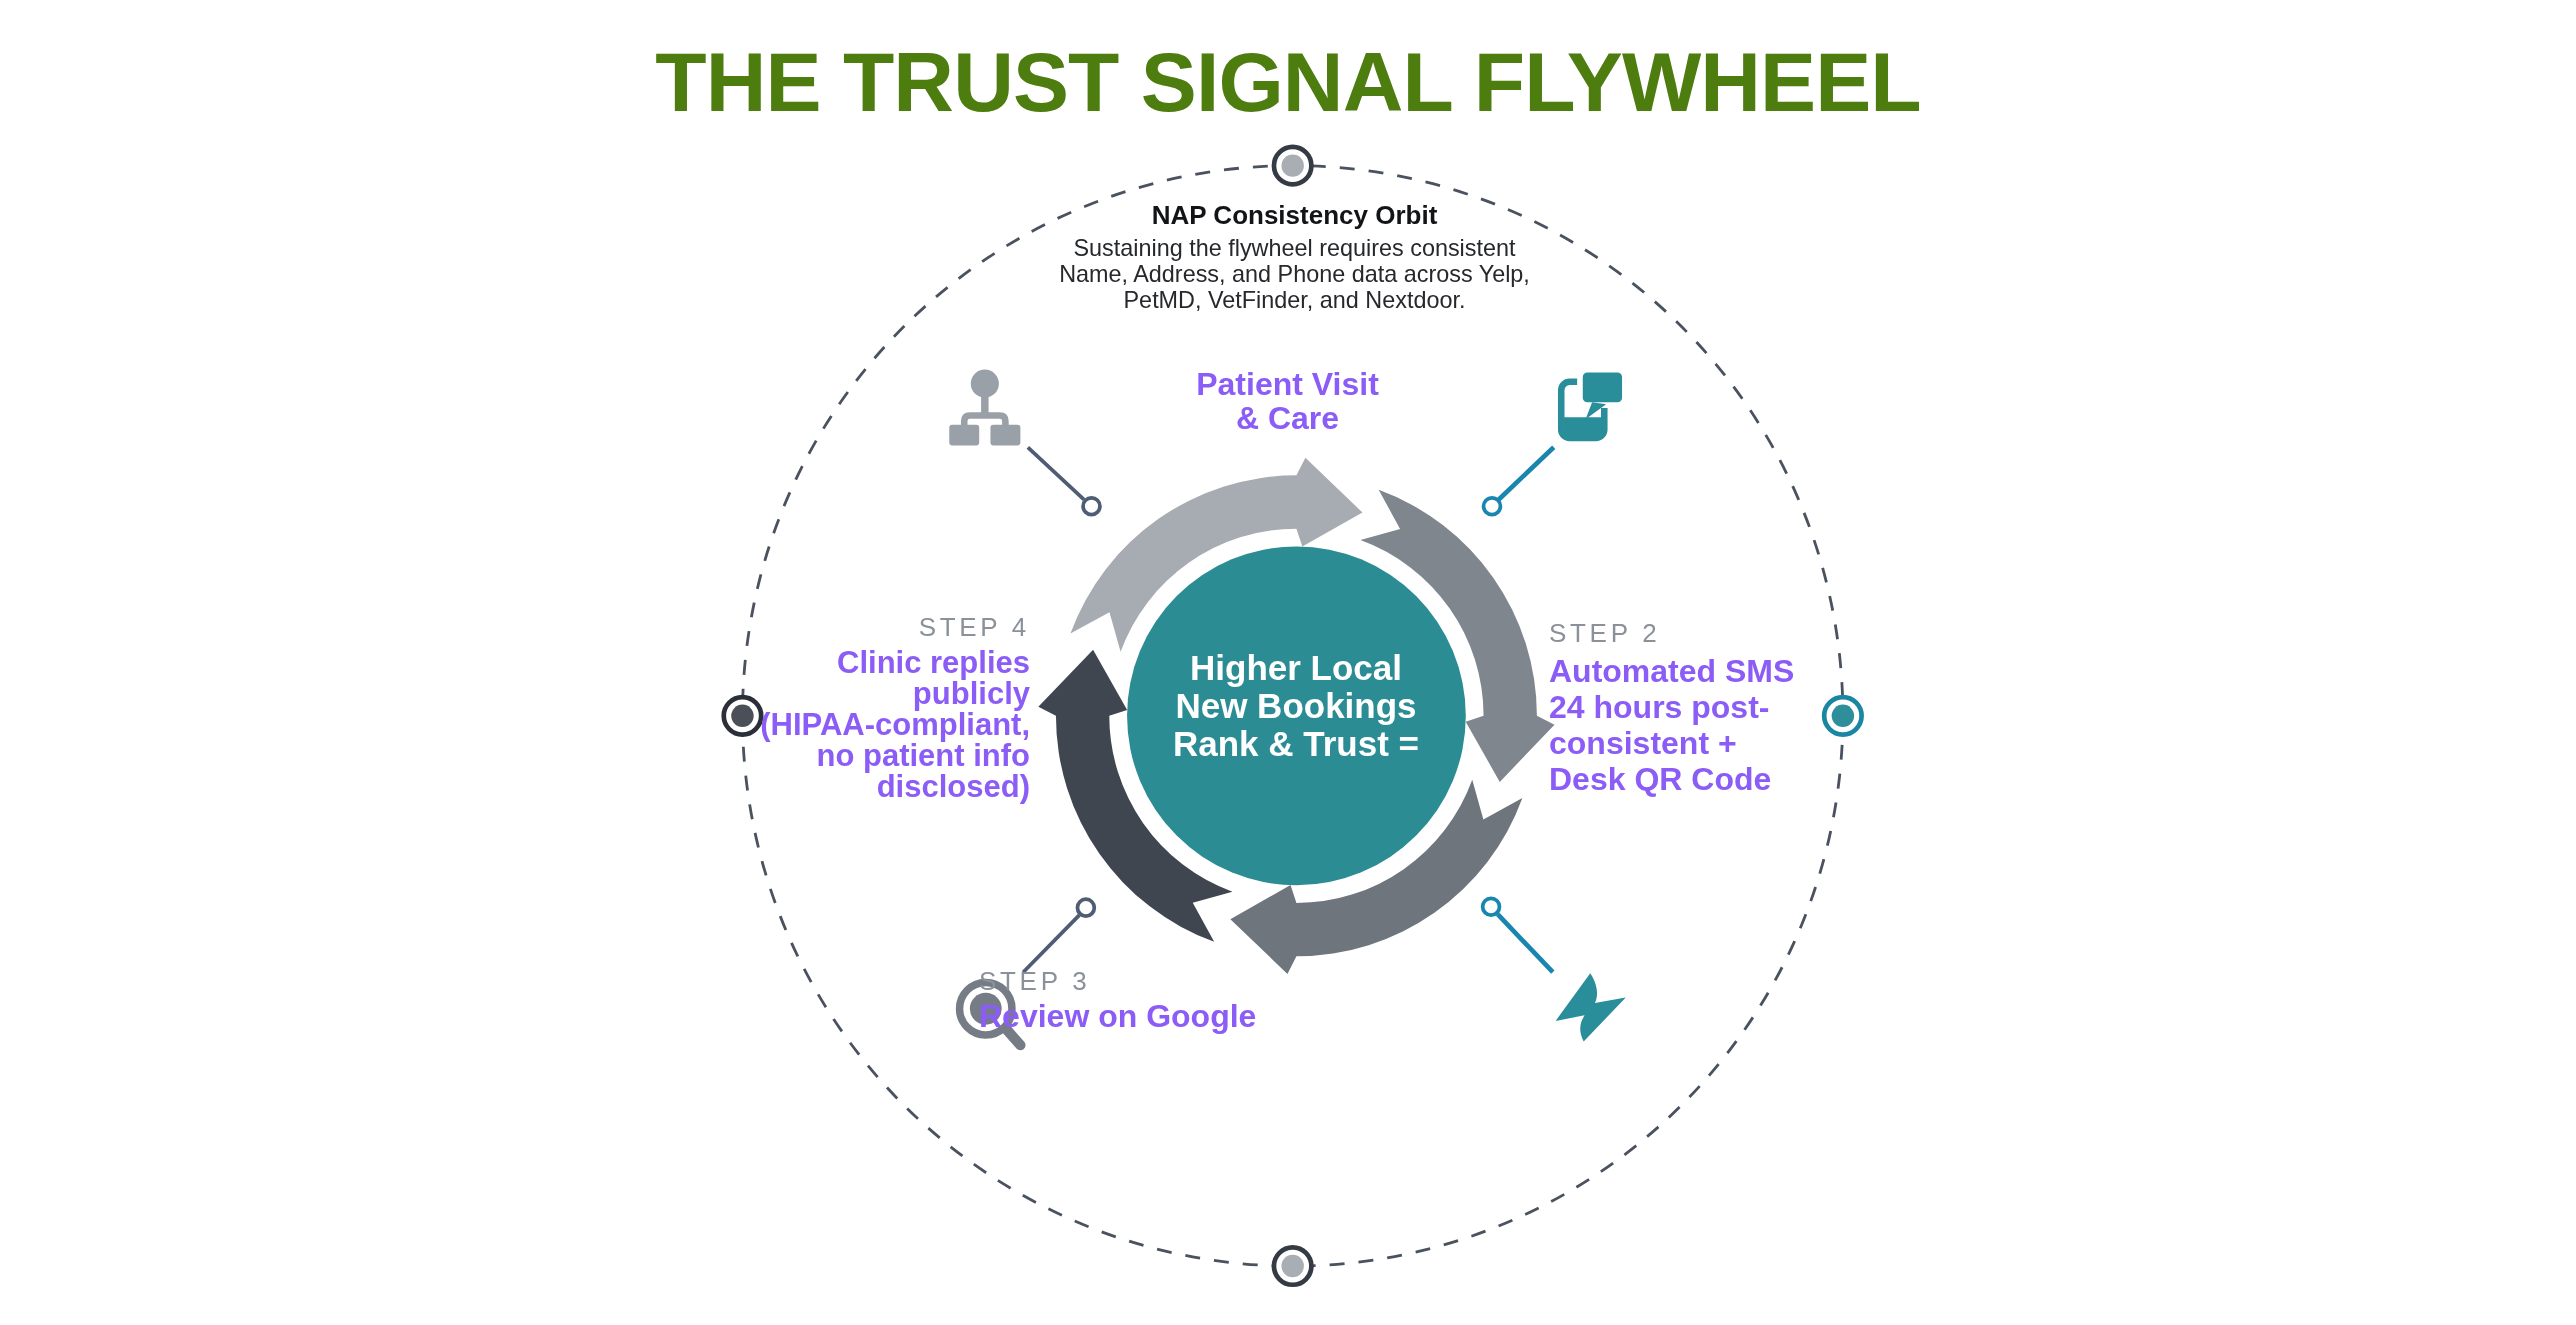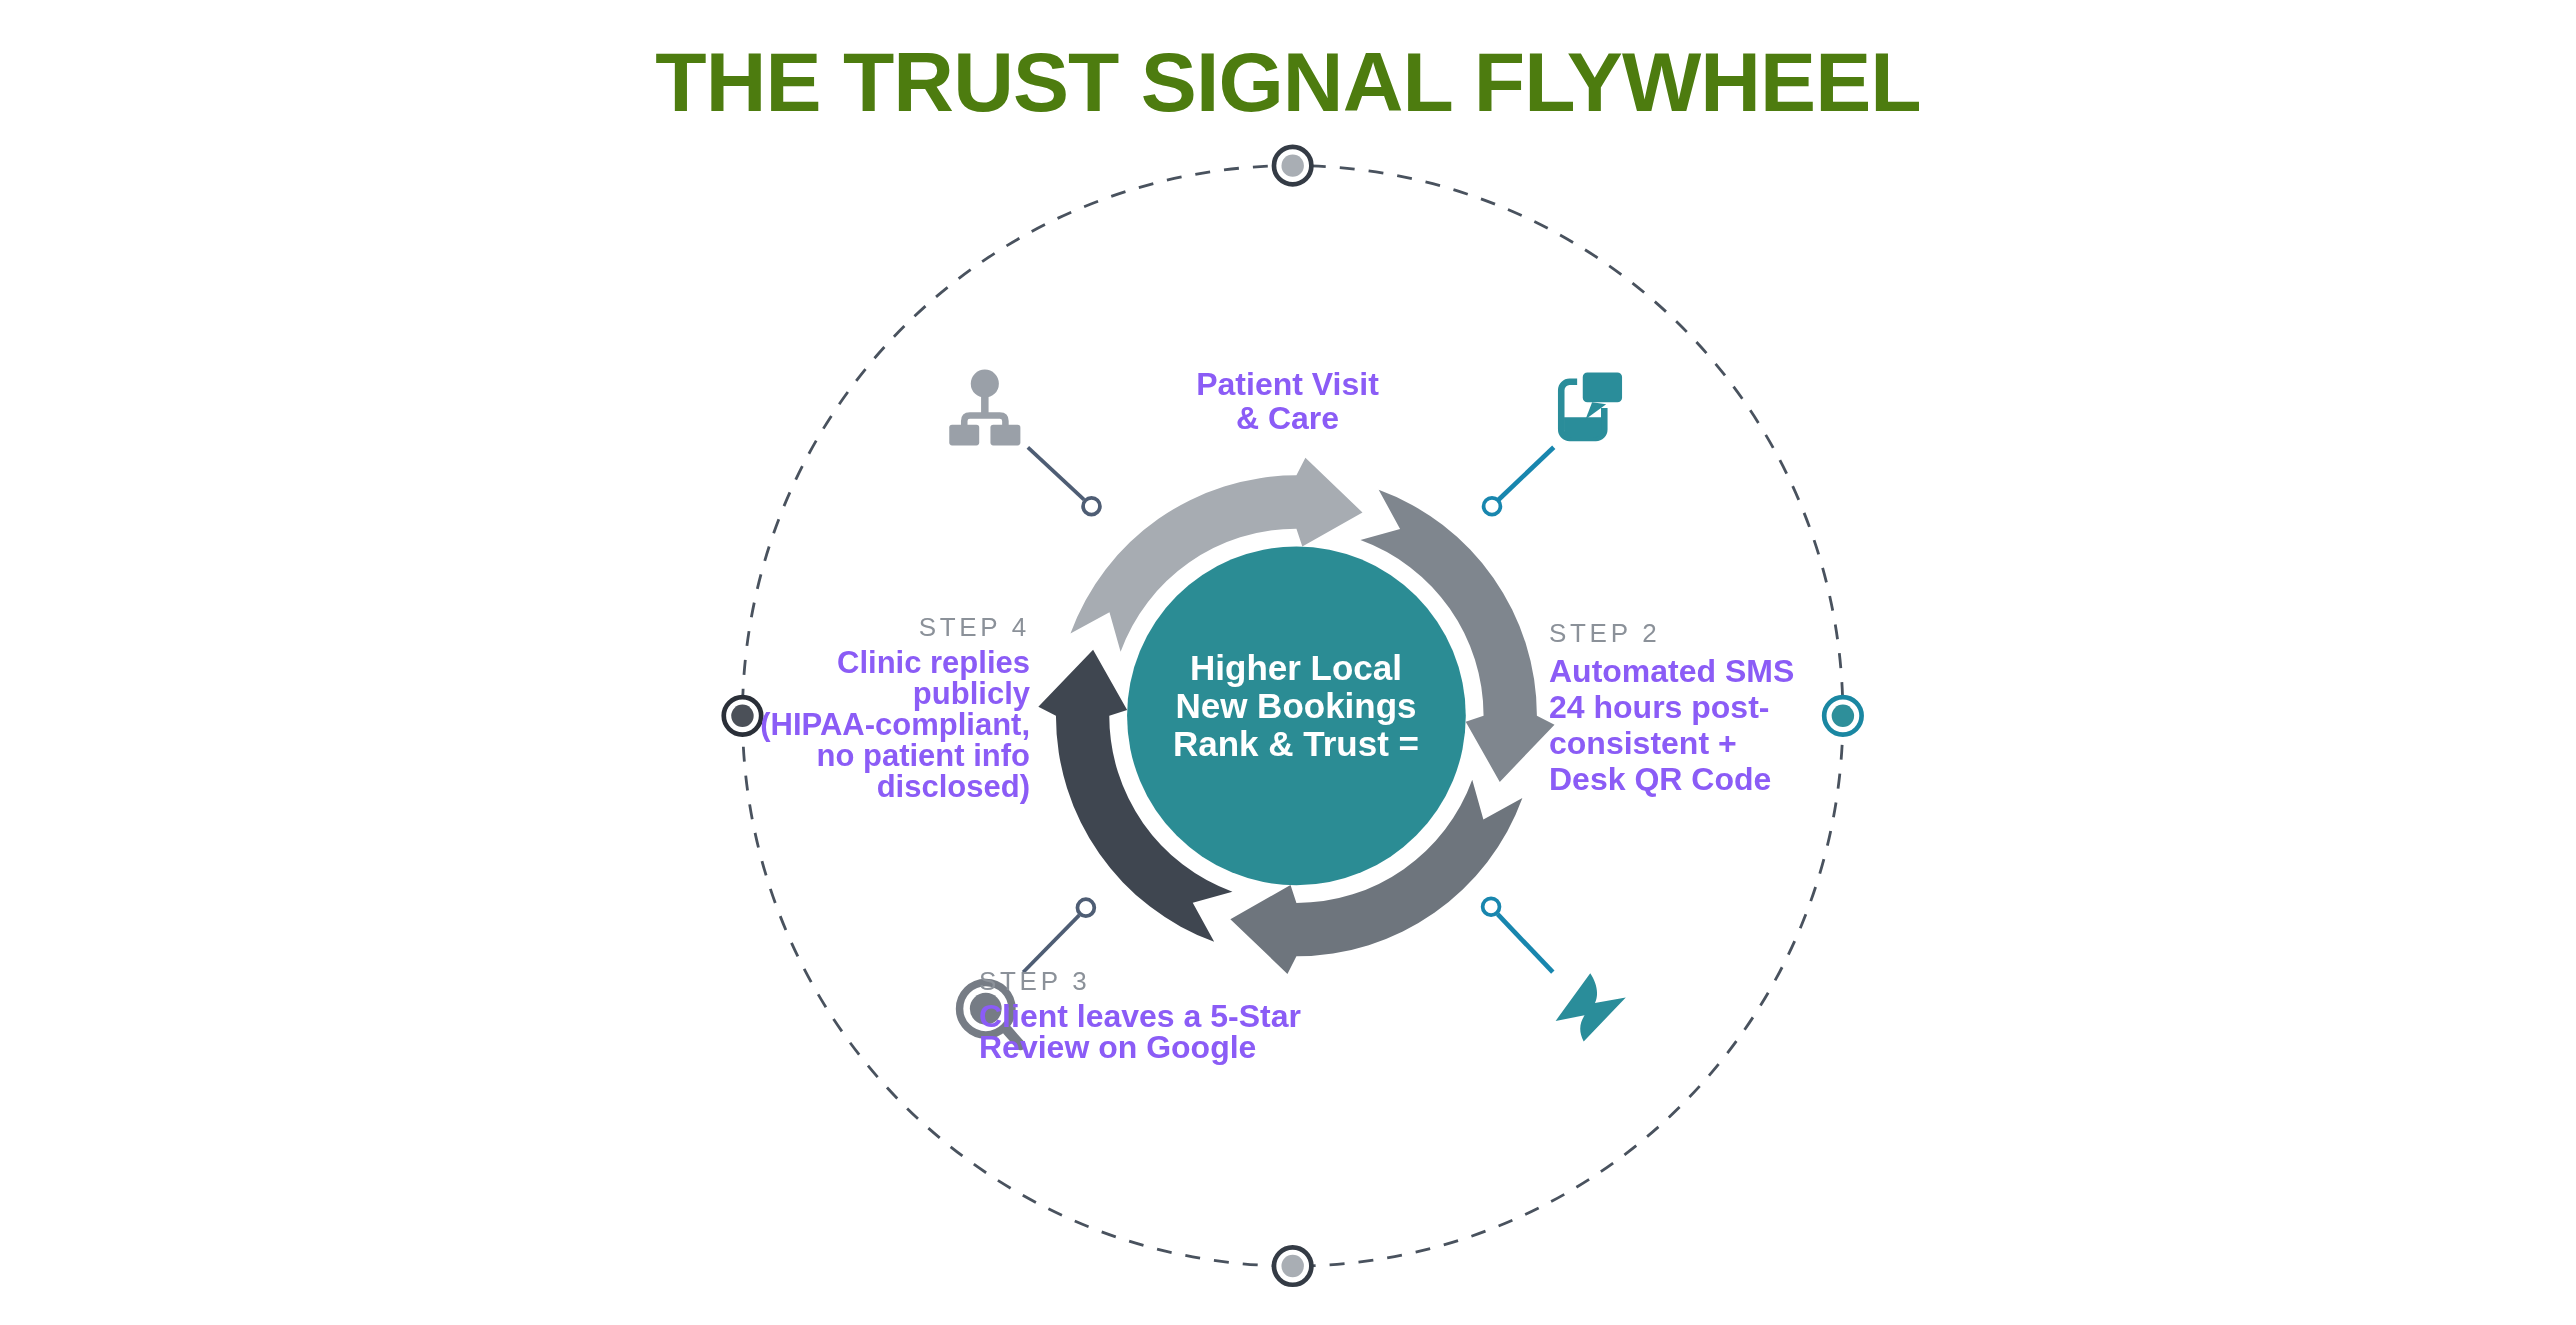--- a/index.html
+++ b/index.html
@@ -122,37 +122,42 @@
       <circle cx="1053" cy="1078" r="28" fill="#ffffff" stroke-width="8" stroke="#767c85"></circle>
       <circle cx="1053" cy="1078" r="17" fill="#767c85"></circle>
       <line x1="1076" y1="1101" x2="1090" y2="1117" stroke-width="11" stroke-linecap="round" stroke="#767c85"></line>
     </g>
 
     <g>
       <path d="M1699 1040 L1662 1091 L1693 1085 C1688 1093 1686 1101 1692 1113 L1737 1066 L1704 1072 C1709 1061 1705 1049 1699 1040 Z" fill="#2a8d9a"></path>
     </g>
   </svg>
 
+  <div class="nap">
+    <div class="nap-h">NAP Consistency Orbit</div>
+    <div class="nap-line">Sustaining the flywheel requires consistent</div>
+    <div class="nap-line">Name, Address, and Phone data across Yelp,</div>
+    <div class="nap-line">PetMD, VetFinder, and Nextdoor.</div>
+  </div>
 
   <div class="step step1">
     <div class="step-line">Patient Visit</div>
     <div class="step-line">&amp; Care</div>
   </div>
 
   <div class="step step2">
     <div class="step-label">STEP 2</div>
     <div class="step-line">Automated SMS</div>
     <div class="step-line">24 hours post-</div>
     <div class="step-line">consistent +</div>
     <div class="step-line">Desk QR Code</div>
   </div>
 
   <div class="step step3">
     <div class="step-label">STEP 3</div>
-    <div class="step-line">Client leaves a 5-Star</div>
     <div class="step-line">Review on Google</div>
   </div>
 
   <div class="step step4">
     <div class="step-label">STEP 4</div>
     <div class="step-line">Clinic replies</div>
     <div class="step-line">publicly</div>
     <div class="step-line">(HIPAA-compliant,</div>
     <div class="step-line">no patient info</div>
     <div class="step-line">disclosed)</div>

